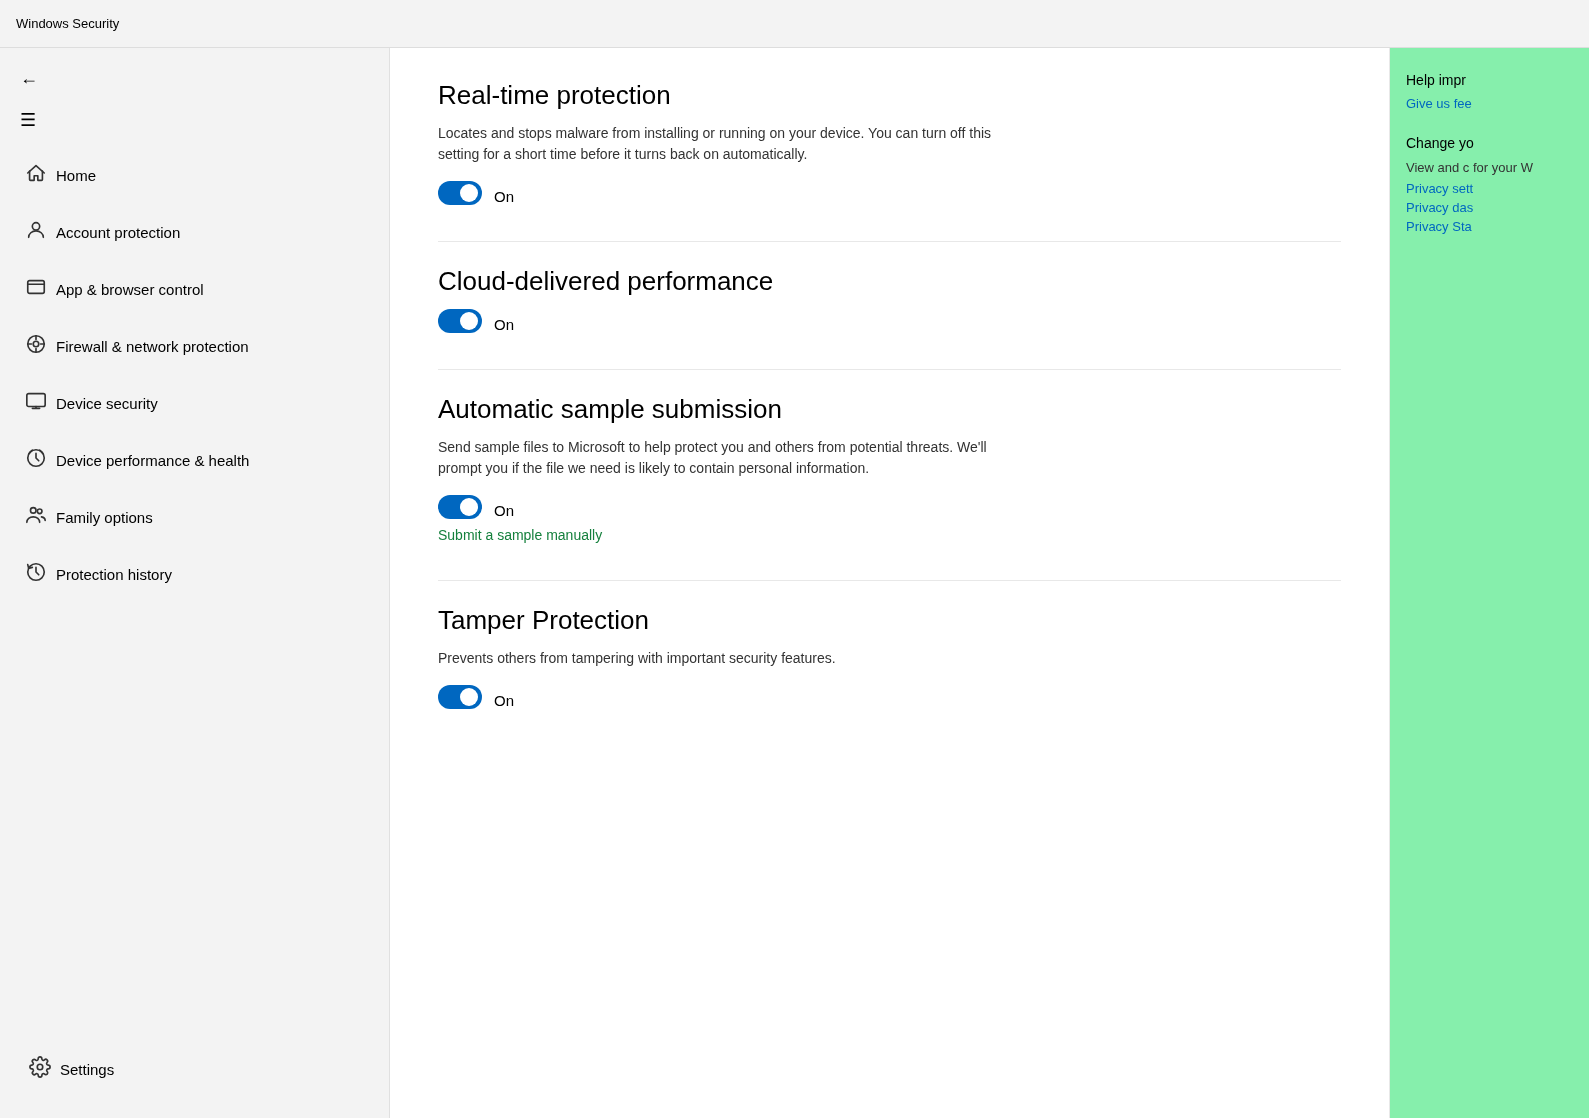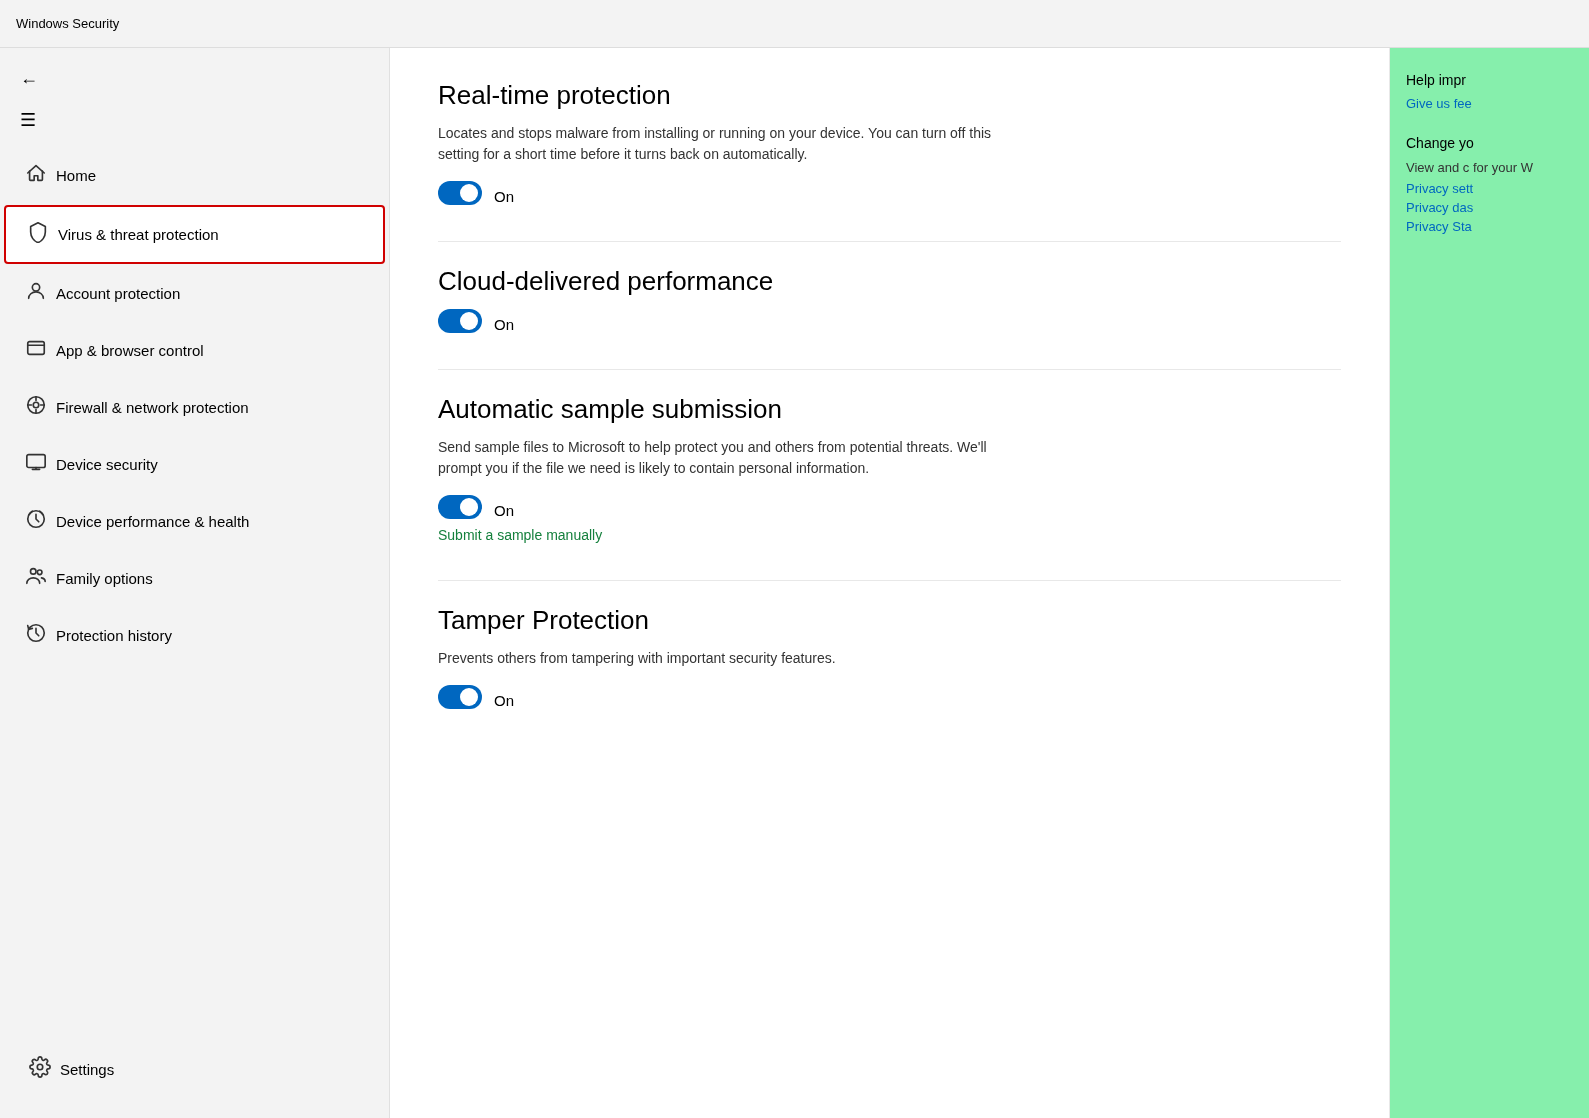--- a/index.html
+++ b/index.html
@@ -254,28 +254,20 @@
     <div class="nav-item">
       <span class="nav-icon">
         <svg class="icon-svg" viewBox="0 0 24 24">
             <path d="M3 12L12 4l9 8"></path>
             <path d="M5 10v9a1 1 0 001 1h4v-5h4v5h4a1 1 0 001-1v-9"></path>
           </svg>
       </span>
       <span class="nav-label">Home</span>
     </div>
 
-    <div class="nav-item active">
-      <span class="nav-icon">
-        <svg class="icon-svg" viewBox="0 0 24 24">
-            <path d="M12 2L4 6v6c0 5.25 3.5 10.15 8 11.5C16.5 22.15 20 17.25 20 12V6l-8-4z"></path>
-          </svg>
-      </span>
-      <span class="nav-label">Virus &amp; threat protection</span>
-    </div>
 
     <div class="nav-item">
       <span class="nav-icon">
         <svg class="icon-svg" viewBox="0 0 24 24">
             <circle cx="12" cy="8" r="4"></circle>
             <path d="M4 20c0-4 3.6-7 8-7s8 3 8 7"></path>
           </svg>
       </span>
       <span class="nav-label">Account protection</span>
     </div>

